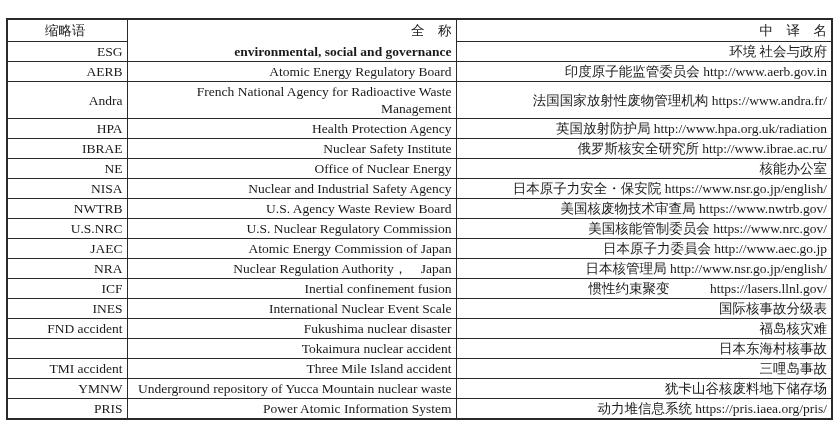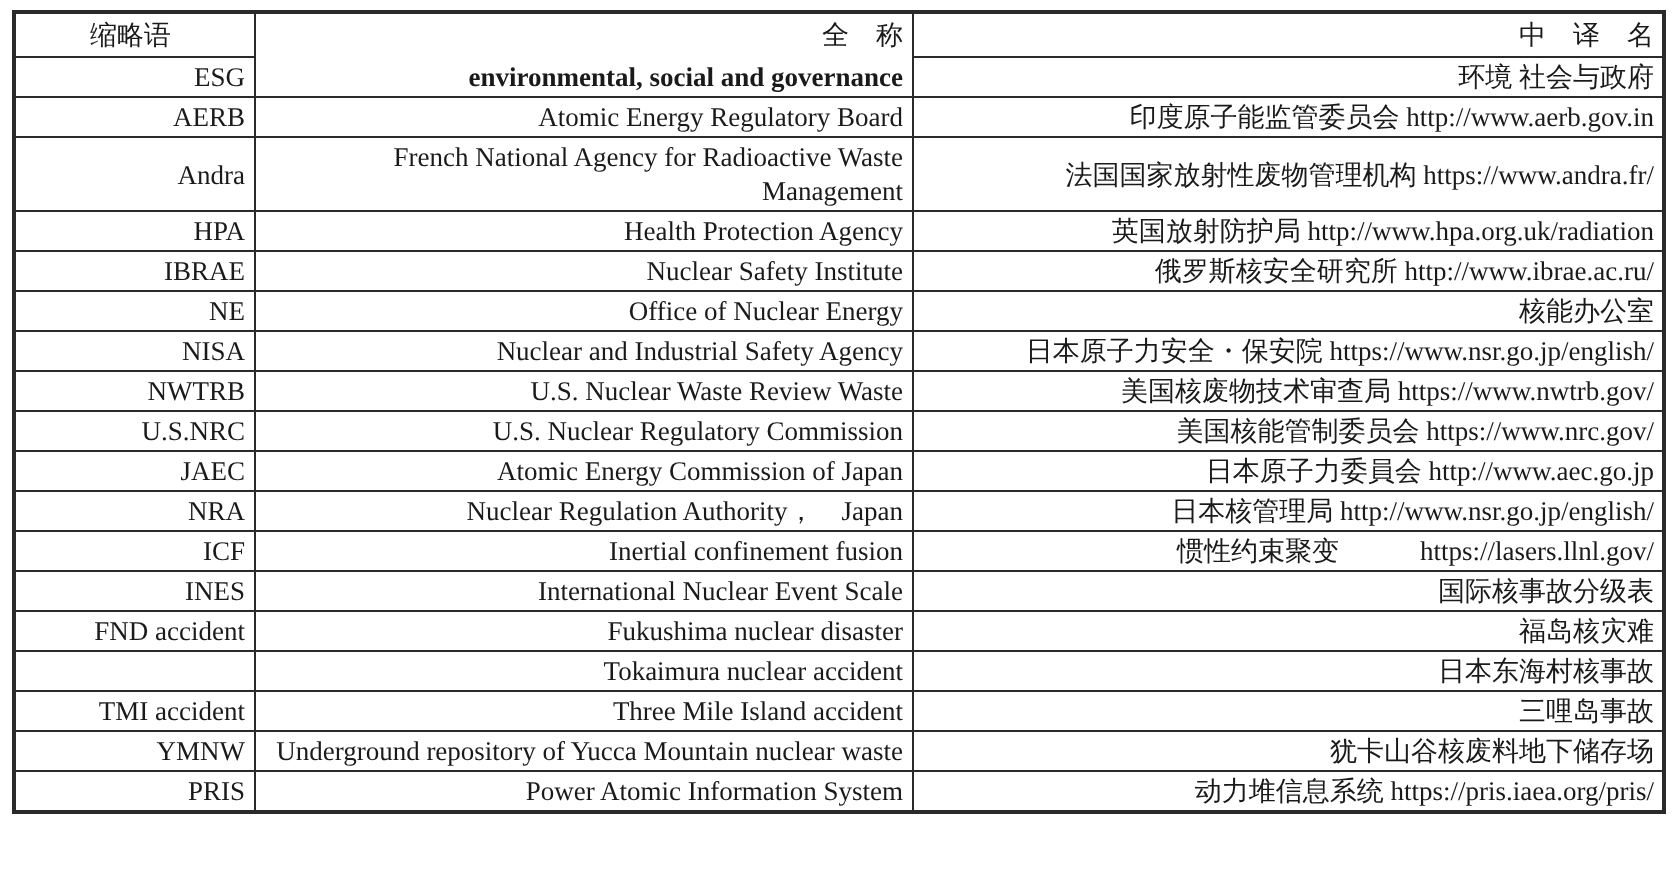--- a/index.html
+++ b/index.html
@@ -12,21 +12,21 @@
     width: 837px;
     height: 446px;
     background: #ffffff;
     overflow: hidden;
     font-family: "Liberation Serif", "DejaVu Serif", serif;
     color: #1a1a1a;
   }
   table.glossary {
     position: absolute;
     left: 6px;
-    top: 5px;
+    top: 18px;
     width: 825px;
     table-layout: fixed;
     border-collapse: collapse;
     border: 2px solid #2a2a2a;
   }
   col.c-abbr { width: 120px; }
   col.c-full { width: 329px; }
   col.c-cn   { width: 376px; }
   th, td {
     border: 1px solid #2a2a2a;
@@ -106,21 +106,21 @@
   </tr>
 
   <tr>
     <td class="td-abbr">NISA</td>
     <td class="td-full"> Nuclear and Industrial Safety Agency</td>
     <td class="td-cn">日本原子力安全・保安院 https://www.nsr.go.jp/english/</td>
   </tr>
 
   <tr>
     <td class="td-abbr">NWTRB</td>
-    <td class="td-full">U.S. Nuclear Waste Review Waste</td>
+    <td class="td-full">U.S. Agency Waste Review Board</td>
     <td class="td-cn">美国核废物技术审查局 https://www.nwtrb.gov/</td>
   </tr>
 
   <tr>
     <td class="td-abbr">U.S.NRC</td>
     <td class="td-full">U.S. Nuclear Regulatory Commission</td>
     <td class="td-cn">美国核能管制委员会 https://www.nrc.gov/</td>
   </tr>
 
   <tr>

